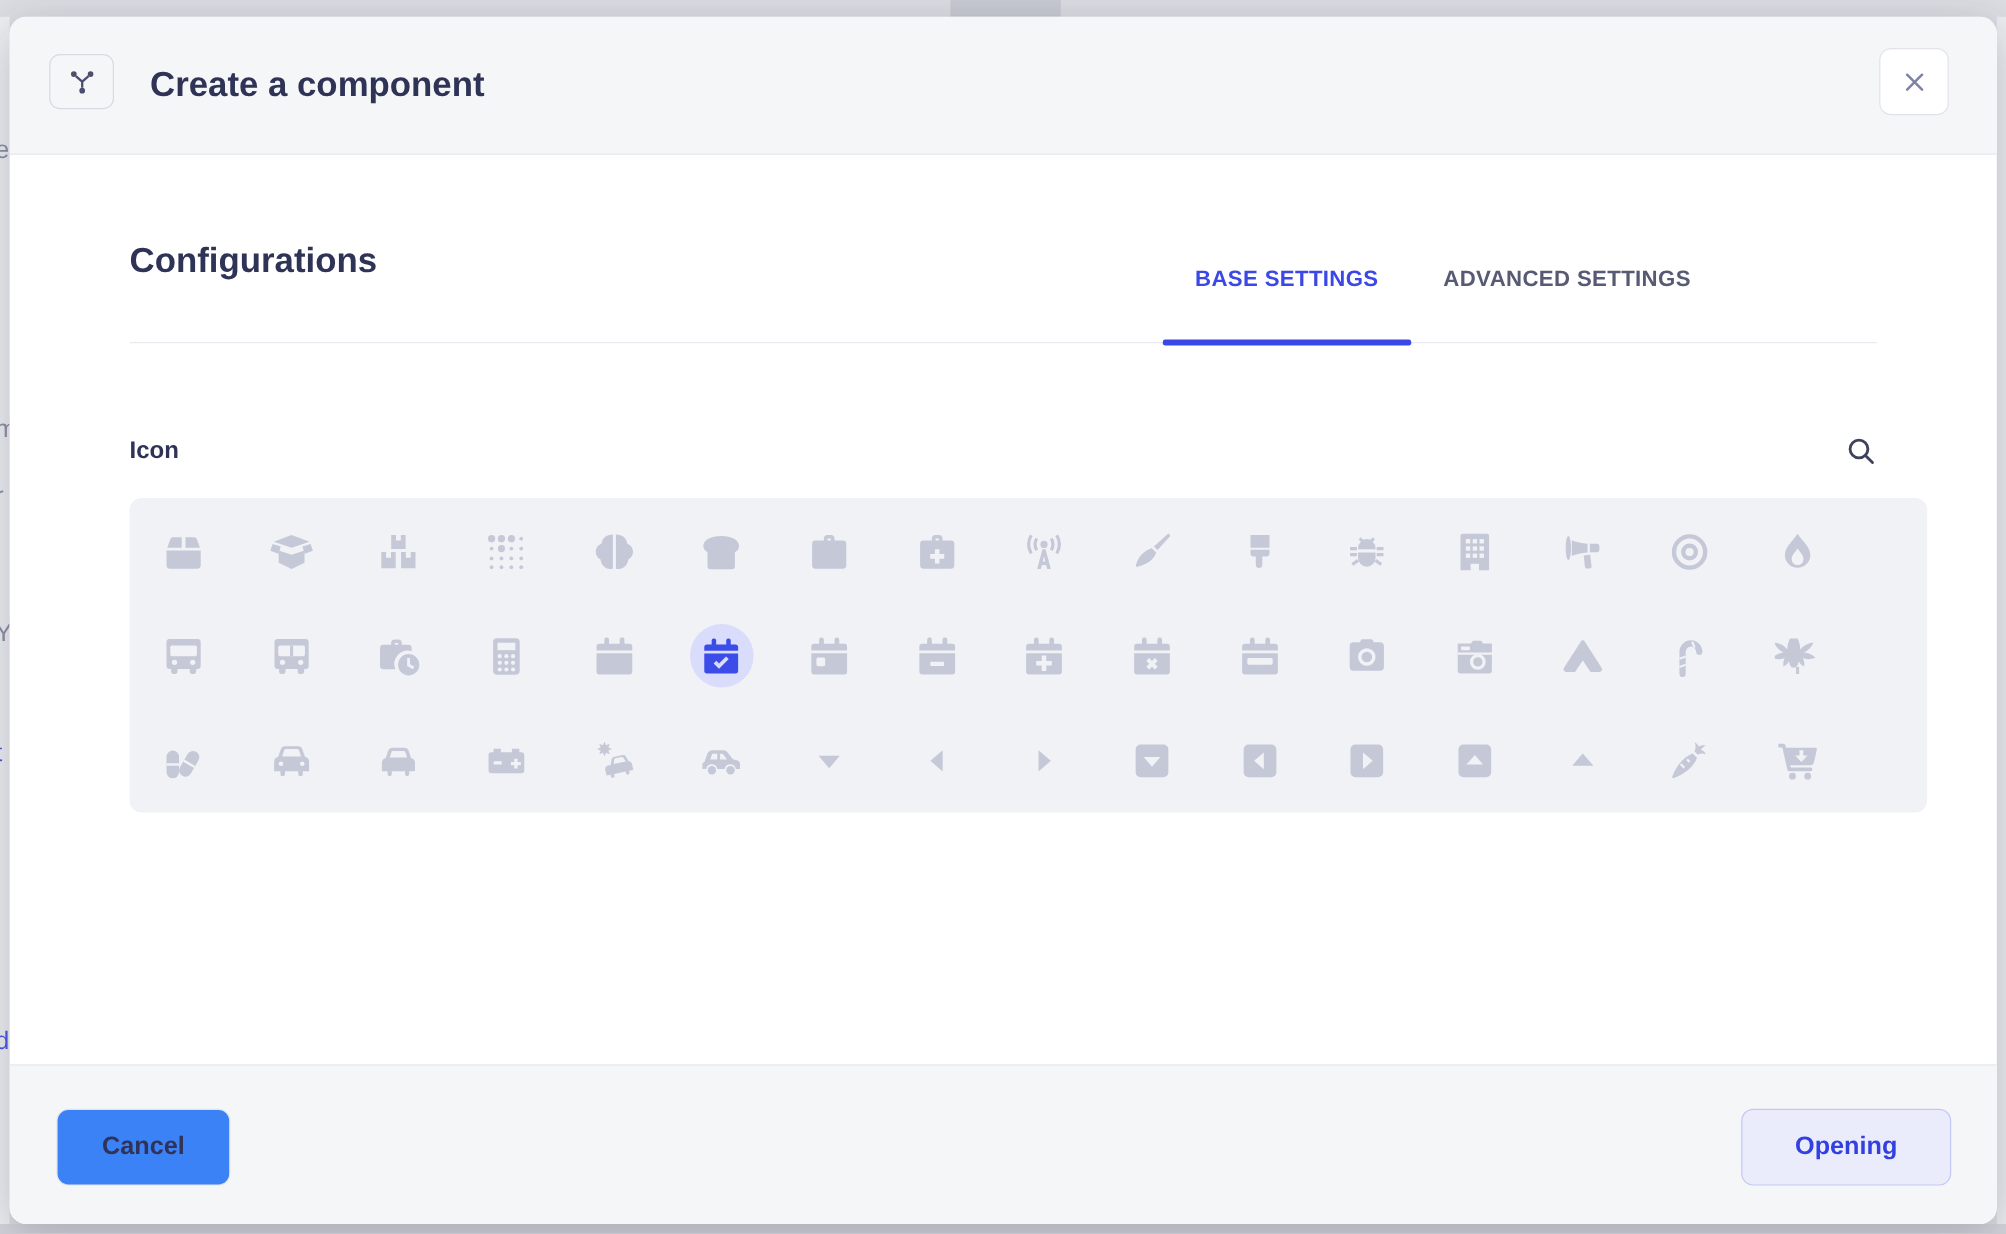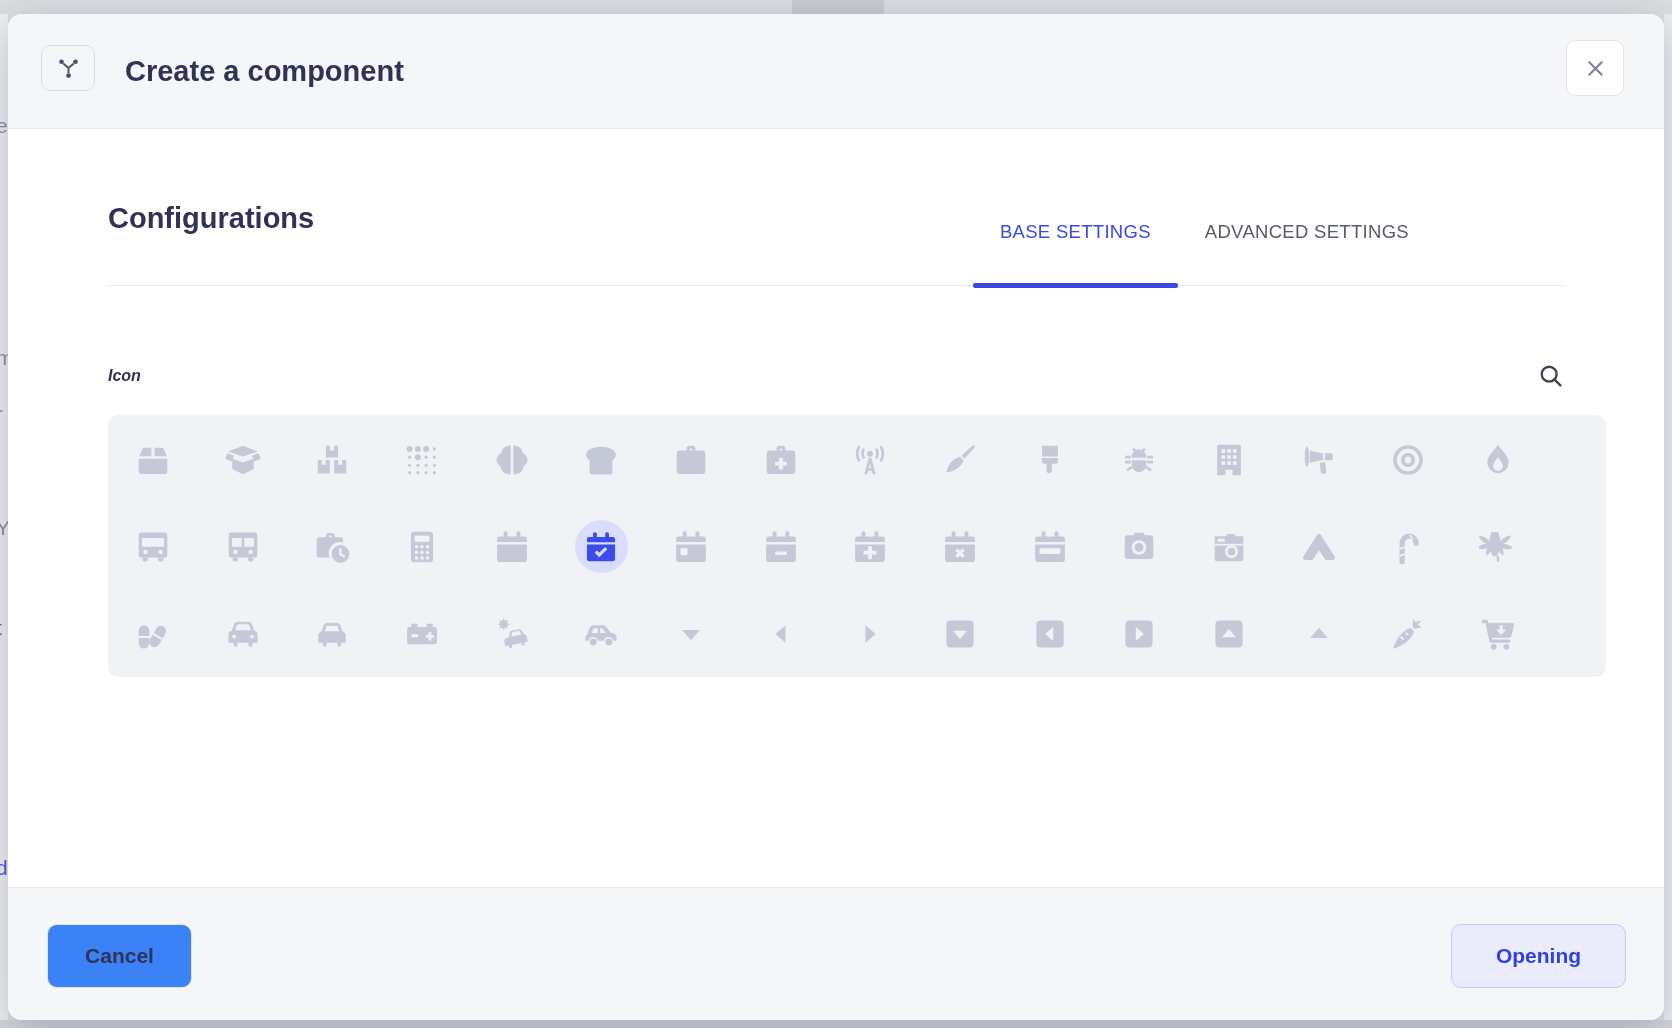--- a/index.html
+++ b/index.html
@@ -22,36 +22,36 @@
          font-size:29px;font-weight:bold;color:#2f3356;}
   .close-btn{position:absolute;right:40px;top:26px;width:58px;height:56px;background:#ffffff;
          border:1px solid #e2e3e9;border-radius:10px;display:flex;align-items:center;justify-content:center;
          color:#7f82a3;cursor:pointer;box-sizing:border-box;}
 
   .modal-body{position:relative;padding:0 100px;}
 
   .config-row{position:relative;margin-top:72px;border-bottom:1px solid #e9eaef;}
   .page-heading{font-size:29px;line-height:34px;font-weight:bold;color:#2f3356;padding-bottom:50px;margin:0;}
   .tabs{position:absolute;right:128px;bottom:0;display:flex;}
-  .tab{position:relative;padding:0 27px 42px;font-size:18.5px;line-height:23px;font-weight:normal;
+  .tab{position:relative;padding:0 27px 42px;font-size:18.5px;line-height:23px;font-weight:bold;
        color:#575a73;letter-spacing:.3px;cursor:pointer;white-space:nowrap;}
   .tab.active{color:#3b47e6;}
   .tab.active::after{content:'';position:absolute;left:0;right:0;bottom:-3px;height:5px;background:#3b47e6;border-radius:2px;}
 
   .fields-row{display:flex;gap:33px;margin-top:53px;}
   .field{flex:1;min-width:0;}
   .field-label{font-size:20px;line-height:24px;font-weight:bold;color:#2f3356;margin-bottom:11px;}
   .text-input-wrap{position:relative;}
   .text-input{width:100%;height:78px;box-sizing:border-box;border:1px solid #d6d8de;border-radius:9px;
        background:#fff;padding:0 34px;font-size:22px;color:#383b5e;font-family:"Liberation Sans",sans-serif;outline:none;}
   .select-clear{position:absolute;right:62px;top:50%;transform:translateY(-50%);color:#565a7e;cursor:pointer;display:flex;}
   .select-caret{position:absolute;right:22px;top:50%;transform:translateY(-50%);color:#565a7e;cursor:pointer;display:flex;}
 
   .icon-row{display:flex;justify-content:space-between;align-items:center;margin-top:76px;}
-  .icon-label{font-size:16px;line-height:24px;font-weight:bold;color:#2f3356;font-style:italic;}
+  .icon-label{font-size:20px;line-height:24px;font-weight:bold;color:#2f3356;}
   .search-btn{color:#3f425c;cursor:pointer;display:flex;}
 
   .icon-panel{margin-top:26px;width:1498px;height:262px;background:#f1f2f6;border-radius:10px;box-sizing:border-box;}
   .icon-grid{display:grid;grid-template-columns:repeat(16,89.7px);grid-template-rows:repeat(3,87.3px);width:1435px;padding-top:1px;}
   .icon-cell{display:flex;align-items:center;justify-content:center;color:#c5c8d7;cursor:pointer;--cut:#f1f2f6;}
   .icon-cell svg{width:38px;height:38px;}
   .sel-circle{width:53px;height:53px;border-radius:50%;background:#d9ddfb;display:flex;align-items:center;justify-content:center;}
   .icon-cell.selected{color:#3b4ce8;--cut:#d9ddfb;}
   .icon-cell.selected svg{width:36px;height:36px;}
 

